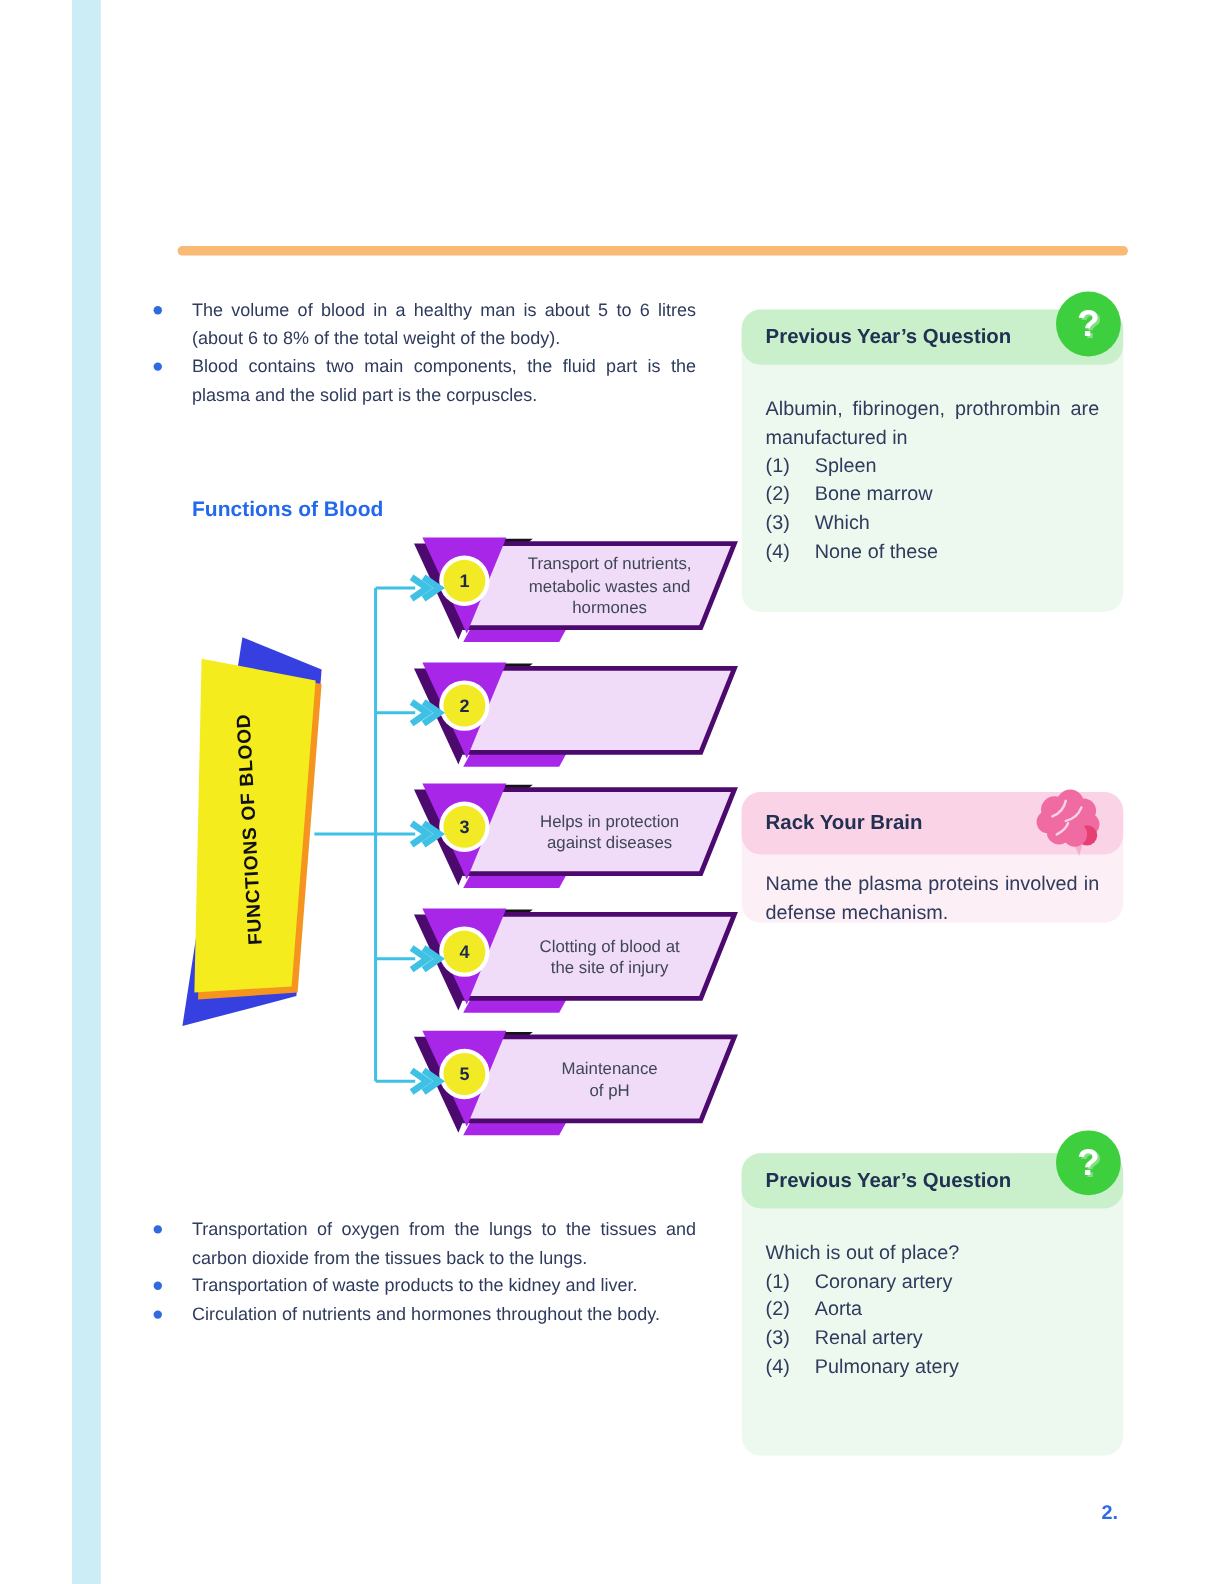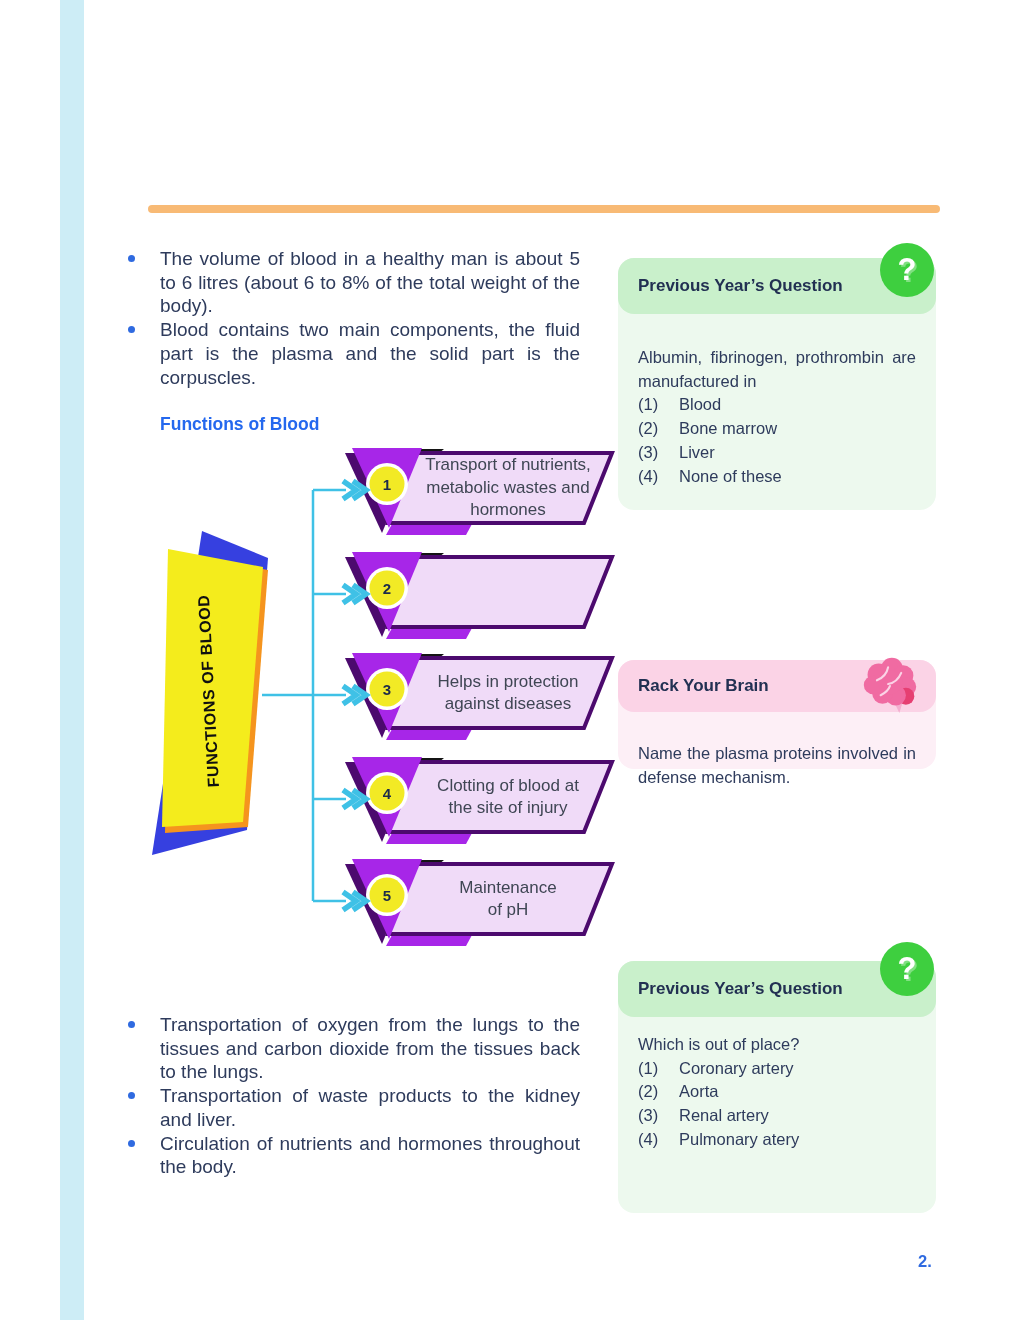--- a/index.html
+++ b/index.html
@@ -14,35 +14,35 @@
   .stripe{left:60px;top:0;width:24px;height:1320px;background:#cdedf6;}
   
   .divider{left:148px;top:205px;width:792px;height:8px;background:#f8ba75;border-radius:4px;}
   
   .bullets{left:128px;width:452px;}
   .bullets.top{top:247px;}
   .bullets.bottom{top:973px;margin-top:40px;}
   .b-item{display:flex;}
   .b-dot{width:32px;flex:0 0 32px;padding-top:8px;}
   .b-dot span{display:block;width:7px;height:7px;border-radius:50%;background:#2f6ae0;}
-  .b-text{flex:1;font-size:19px;line-height:23.7px;text-align:justify;color:#2e3b5c;}
+  .b-text{flex:1;font-size:15px;line-height:23.7px;text-align:justify;color:#2e3b5c;}
   .b-item:last-child .b-text{text-align:justify;}
   
   .fn-heading{left:160px;top:414px;font-size:17.5px;font-weight:bold;color:#2468ee;}
   
   .infobox{left:618px;width:318px;border-radius:16px;}
-  .infobox .hd{position:absolute;left:0;top:0;right:0;height:56px;border-radius:16px;
+  .infobox .hd{position:absolute;left:0;top:0;right:0;height:46px;border-radius:16px;
     display:flex;align-items:center;padding-left:20px;box-sizing:border-box;}
   .infobox .hd .ttl{font-size:17px;font-weight:bold;color:#223052;}
   .pyq{background:#edf9ee;}
   .pyq .hd{background:#c9f0cb;}
   .ryb{background:#fdeff6;}
   .ryb .hd{background:#fbd3e6;height:52px;}
   .box-body{position:absolute;left:20px;right:20px;font-size:16.5px;line-height:23.7px;color:#2e3b5c;}
-  .q-just{text-align:justify;margin-top:16px;}
+  .q-just{text-align:justify;}
   .opt{display:flex;}
   .opt .n{width:41px;flex:0 0 41px;}
   .badge{position:absolute;width:54px;height:54px;border-radius:50%;background:#3ecf3f;
     display:flex;align-items:center;justify-content:center;
     color:#ffffff;font-size:31px;font-weight:bold;
     text-shadow:2px 2px 0 rgba(255,255,255,.35);}
   .brain-wrap{position:absolute;width:60px;height:58px;}
   
   .pagenum{left:918px;top:1252px;font-size:16.5px;font-weight:bold;color:#2f6ae0;}
   
@@ -50,21 +50,21 @@
   .diagram svg{position:absolute;left:0;top:0;}
   .fn-title{position:absolute;left:-76px;top:206px;width:270px;height:90px;
     display:flex;align-items:center;justify-content:center;
     transform:rotate(-93deg);
     font-size:16px;font-weight:bold;color:#101010;letter-spacing:.6px;white-space:nowrap;}
   .item-num{position:absolute;left:217px;width:40px;height:32px;
     display:flex;align-items:center;justify-content:center;
     font-size:15px;font-weight:bold;color:#1c2b4a;}
   .item-label{position:absolute;left:258px;width:200px;height:70px;
     display:flex;align-items:center;justify-content:center;text-align:center;
-    font-size:17px;line-height:1.32;color:#3f4654;white-space:pre-line;}
+    font-size:14px;line-height:1.32;color:#3f4654;white-space:pre-line;}
 </style>
 </head>
 <body>
 
 <div class="abs stripe"></div>
 
 <div class="abs divider"></div>
 
 <div class="abs bullets top">
   <div class="b-item">
@@ -132,29 +132,29 @@
 
 <div class="abs infobox pyq" style="top:258px;height:252px;">
   <div class="hd">
     <span class="ttl">Previous Year’s Question</span>
   </div>
   <div class="badge" style="top:-15px;right:2px;">?</div>
   <div class="box-body" style="top:72px;">
     <div class="q-just">Albumin, fibrinogen, prothrombin are manufactured in</div>
     <div class="opt">
       <span class="n">(1)</span>
-      <span>Blood</span>
+      <span>Spleen</span>
     </div>
     <div class="opt">
       <span class="n">(2)</span>
       <span>Bone marrow</span>
     </div>
     <div class="opt">
       <span class="n">(3)</span>
-      <span>Liver</span>
+      <span>Which</span>
     </div>
     <div class="opt">
       <span class="n">(4)</span>
       <span>None of these</span>
     </div>
   </div>
 </div>
 
 <div class="abs infobox ryb" style="top:660px;height:109px;">
   <div class="hd">

